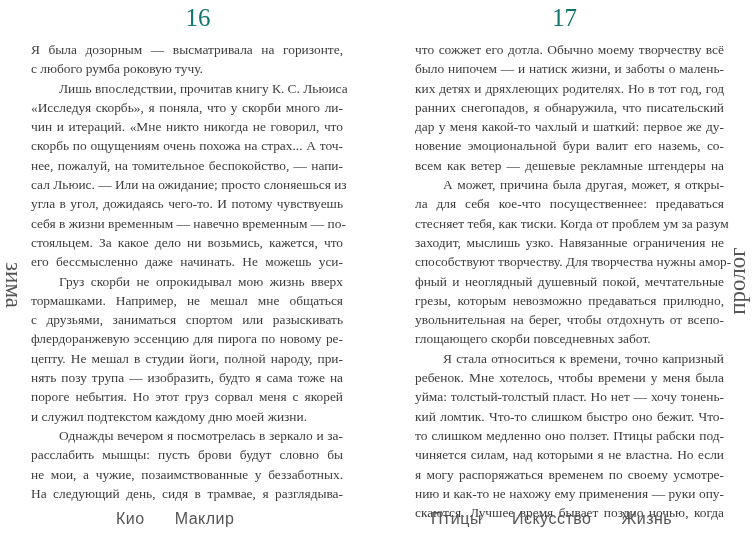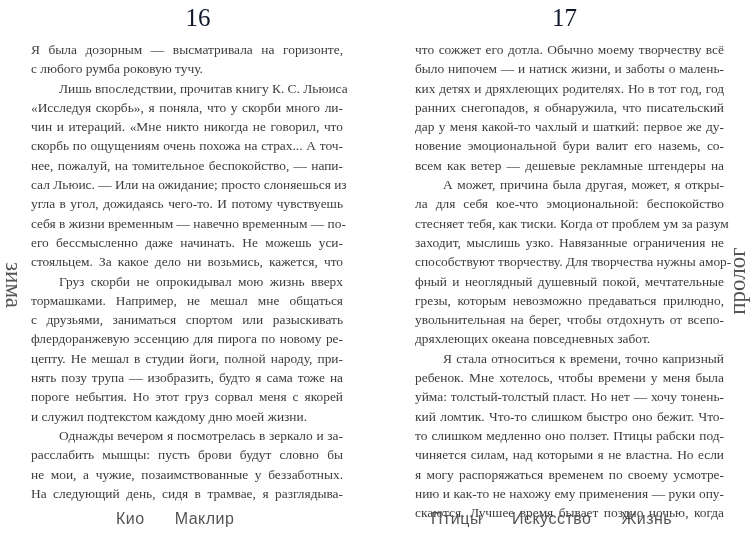--- a/index.html
+++ b/index.html
@@ -2,21 +2,21 @@
 <html><head>
 <meta charset="utf-8">
 <style>
   html,body{margin:0;padding:0;}
   body{width:753px;height:540px;background:#ffffff;position:relative;overflow:hidden;
        font-family:"DejaVu Serif","Liberation Serif",serif;color:#3a3a3a;}
   .page{position:absolute;top:0;height:540px;}
   .page.left{left:0;width:376px;}
   .page.right{left:376px;width:377px;}
   .pnum{position:absolute;top:4px;width:100%;text-align:center;font-family:"Liberation Serif",serif;
-        font-size:25px;color:#0f172a;font-weight:normal;}
+        font-size:25px;color:#0f766e;font-weight:normal;}
   .page.left .pnum{left:10px;}
   .page.right .pnum{left:0px;}
   .body{position:absolute;top:40px;font-family:"Liberation Serif",serif;font-size:13.4px;
         line-height:19.3px;color:#3c3c3c;}
   .page.left .body{left:31px;width:312px;}
   .page.right .body{left:39px;width:309px;}
   .line{white-space:nowrap;text-align:justify;text-align-last:justify;height:19.3px;overflow:visible;}
   .line.last{text-align-last:left;}
   .line.indent{padding-left:28px;}
   .footer{position:absolute;top:510px;font-family:"Liberation Sans",sans-serif;font-size:16px;color:#555;
@@ -37,22 +37,22 @@
       <div class="line">Я была дозорным — высматривала на горизонте,</div>
       <div class="line last">с любого румба роковую тучу.</div>
       <div class="line indent">Лишь впоследствии, прочитав книгу К. С. Льюиса</div>
       <div class="line">«Исследуя скорбь», я поняла, что у скорби много ли-</div>
       <div class="line">чин и итераций. «Мне никто никогда не говорил, что</div>
       <div class="line">скорбь по ощущениям очень похожа на страх... А точ-</div>
       <div class="line">нее, пожалуй, на томительное беспокойство, — напи-</div>
       <div class="line">сал Льюис. — Или на ожидание; просто слоняешься из</div>
       <div class="line">угла в угол, дожидаясь чего-то. И потому чувствуешь</div>
       <div class="line">себя в жизни временным — навечно временным — по-</div>
+      <div class="line">стояльцем. За какое дело ни возьмись, кажется, что</div>
       <div class="line">его бессмысленно даже начинать. Не можешь уси-</div>
-      <div class="line">стояльцем. За какое дело ни возьмись, кажется, что</div>
       <div class="line indent">Груз скорби не опрокидывал мою жизнь вверх</div>
       <div class="line">тормашками. Например, не мешал мне общаться</div>
       <div class="line">с друзьями, заниматься спортом или разыскивать</div>
       <div class="line">флердоранжевую эссенцию для пирога по новому ре-</div>
       <div class="line">цепту. Не мешал в студии йоги, полной народу, при-</div>
       <div class="line">нять позу трупа — изобразить, будто я сама тоже на</div>
       <div class="line">пороге небытия. Но этот груз сорвал меня с якорей</div>
       <div class="line last">и служил подтекстом каждому дню моей жизни.</div>
       <div class="line indent">Однажды вечером я посмотрелась в зеркало и за-</div>
       <div class="line">расслабить мышцы: пусть брови будут словно бы</div>
@@ -69,28 +69,28 @@
   <div class="pnum">17</div>
   <div class="body" id="right-body">
       <div class="line">что сожжет его дотла. Обычно моему творчеству всё</div>
       <div class="line">было нипочем — и натиск жизни, и заботы о малень-</div>
       <div class="line">ких детях и дряхлеющих родителях. Но в тот год, год</div>
       <div class="line">ранних снегопадов, я обнаружила, что писательский</div>
       <div class="line">дар у меня какой-то чахлый и шаткий: первое же ду-</div>
       <div class="line">новение эмоциональной бури валит его наземь, со-</div>
       <div class="line">всем как ветер — дешевые рекламные штендеры на</div>
       <div class="line indent">А может, причина была другая, может, я откры-</div>
-      <div class="line">ла для себя кое-что эмоциональной: беспокойство</div>
+      <div class="line">ла для себя кое-что посущественнее: предаваться</div>
       <div class="line">стесняет тебя, как тиски. Когда от проблем ум за разум</div>
       <div class="line">заходит, мыслишь узко. Навязанные ограничения не</div>
       <div class="line">способствуют творчеству. Для творчества нужны амор-</div>
       <div class="line">фный и неоглядный душевный покой, мечтательные</div>
       <div class="line">грезы, которым невозможно предаваться прилюдно,</div>
       <div class="line">увольнительная на берег, чтобы отдохнуть от всепо-</div>
-      <div class="line last">дряхлеющих океана повседневных забот.</div>
+      <div class="line last">глощающего скорби повседневных забот.</div>
       <div class="line indent">Я стала относиться к времени, точно капризный</div>
       <div class="line">ребенок. Мне хотелось, чтобы времени у меня была</div>
       <div class="line">уйма: толстый-толстый пласт. Но нет — хочу тонень-</div>
       <div class="line">кий ломтик. Что-то слишком быстро оно бежит. Что-</div>
       <div class="line">то слишком медленно оно ползет. Птицы рабски под-</div>
       <div class="line">чиняется силам, над которыми я не властна. Но если</div>
       <div class="line">я могу распоряжаться временем по своему усмотре-</div>
       <div class="line">нию и как-то не нахожу ему применения — руки опу-</div>
       <div class="line">скаются. Лучшее время бывает поздно ночью, когда</div>
     </div>

